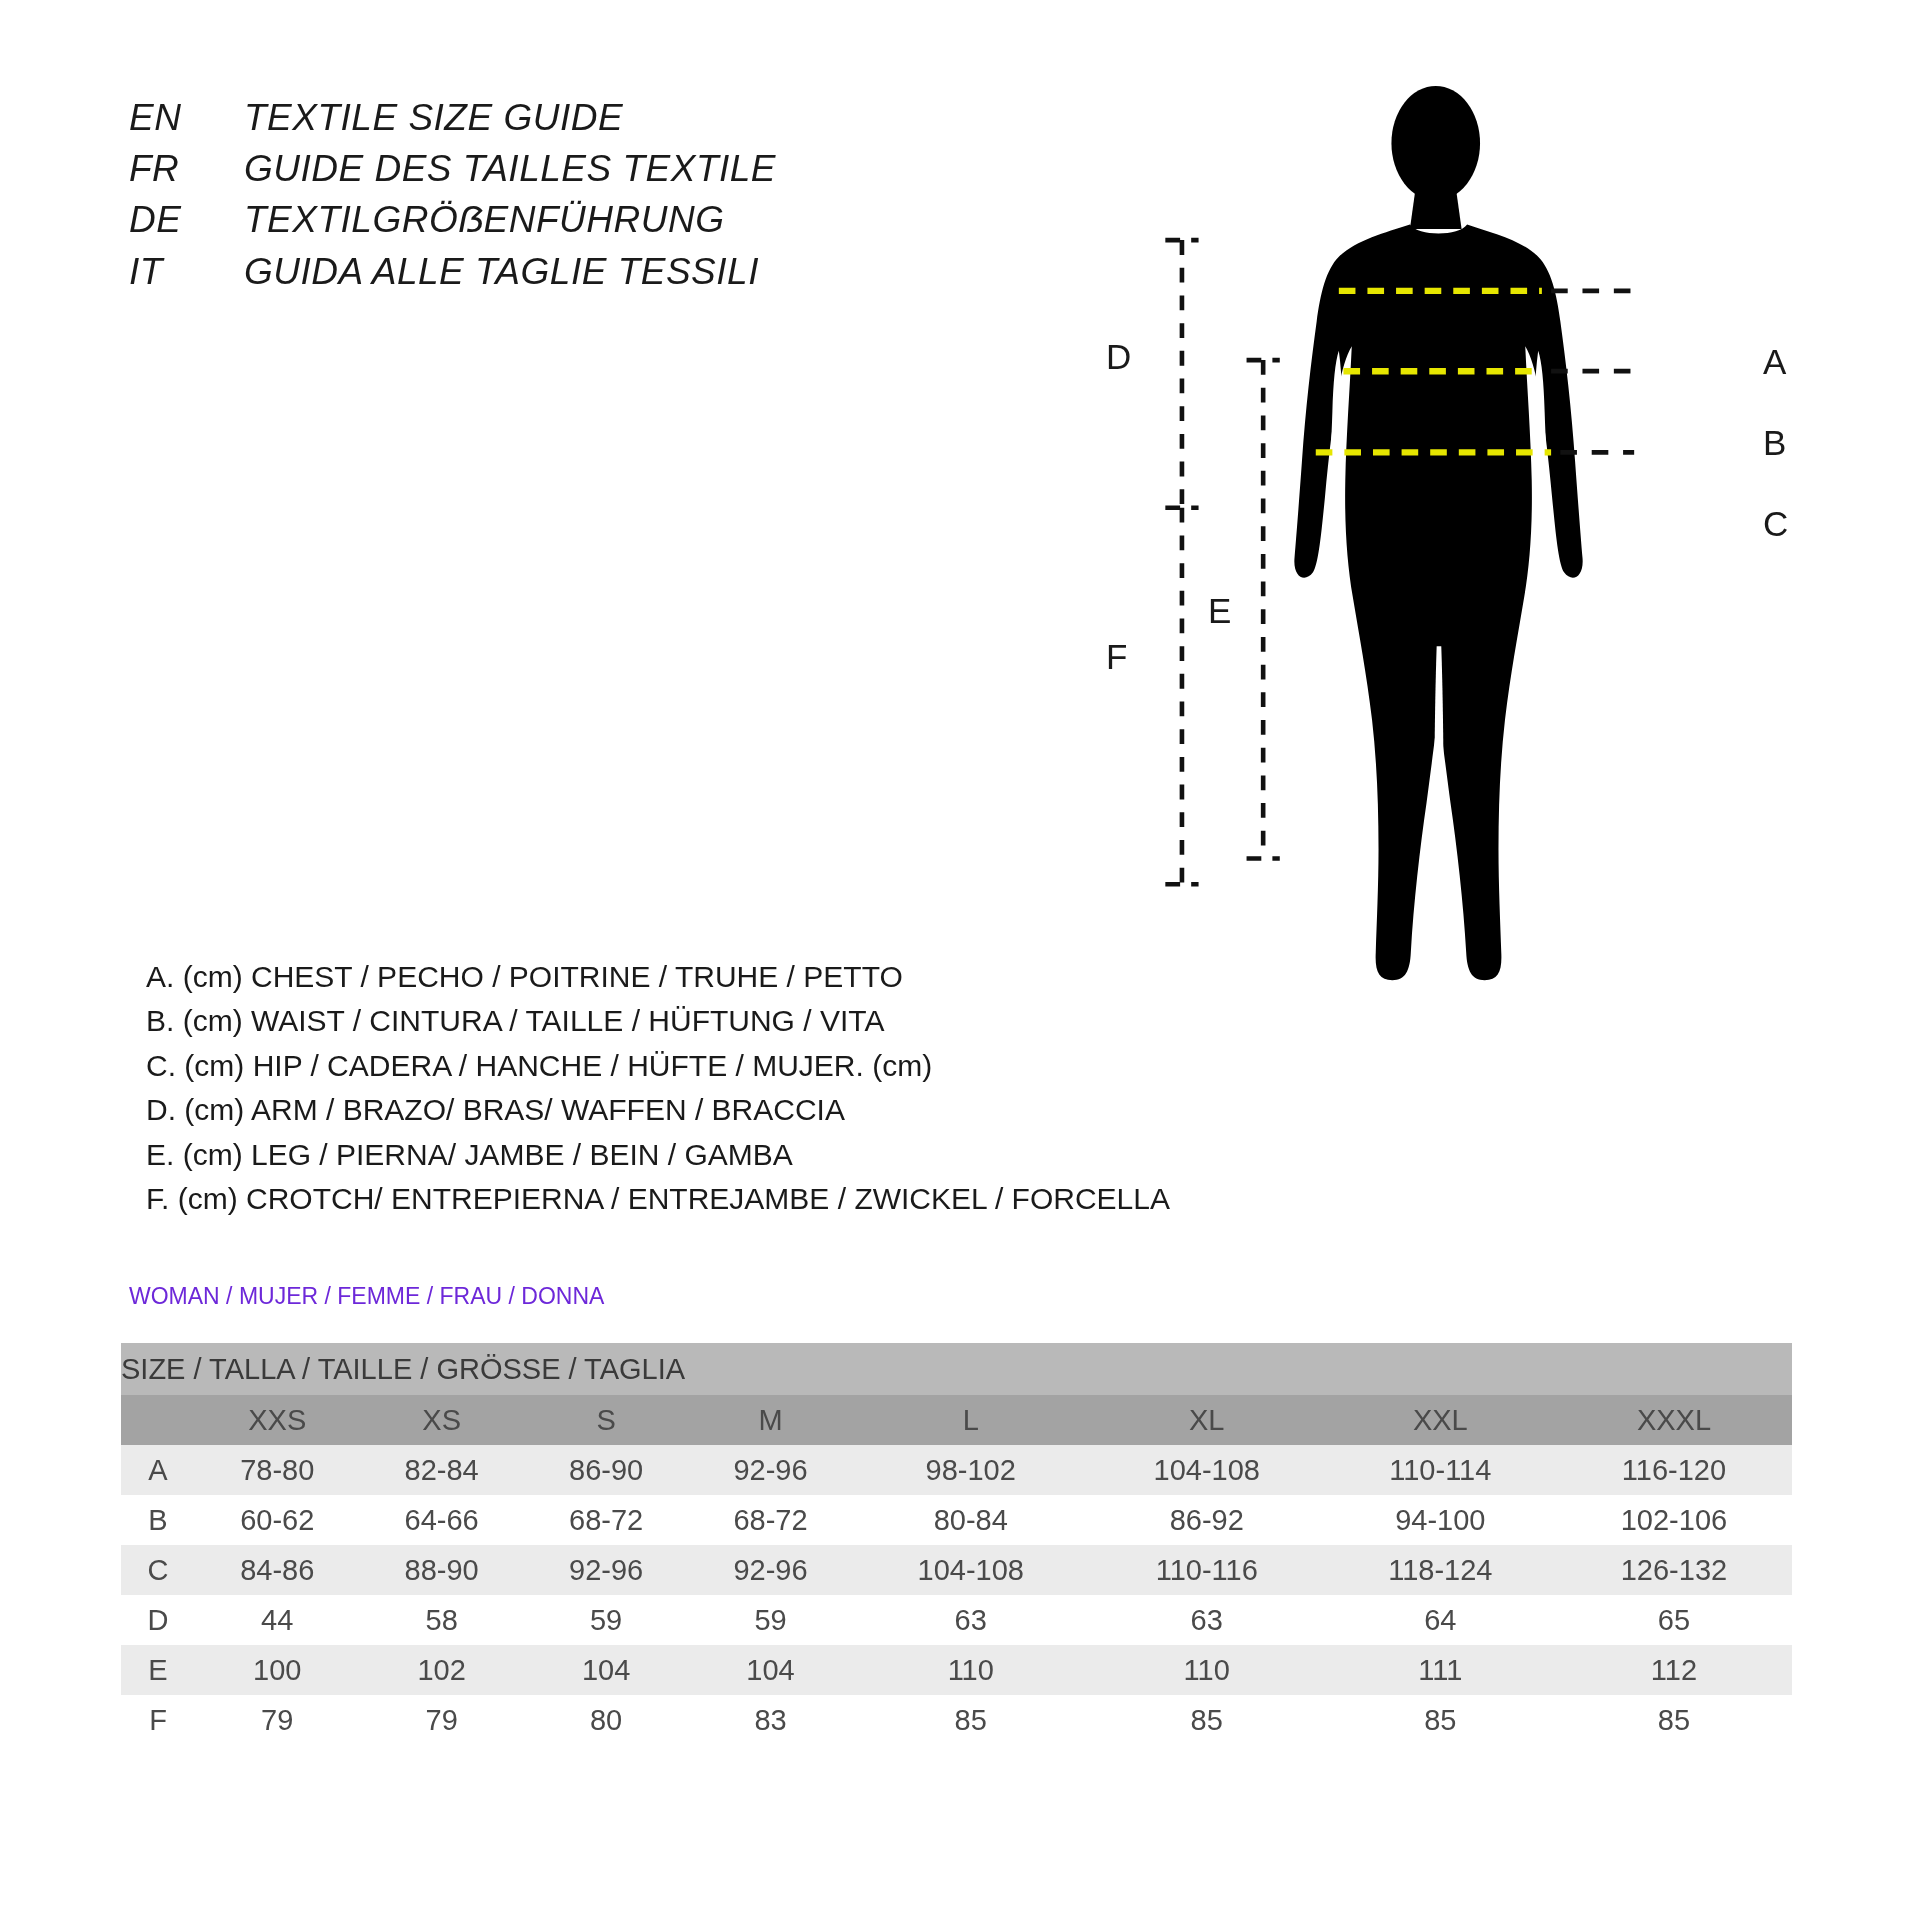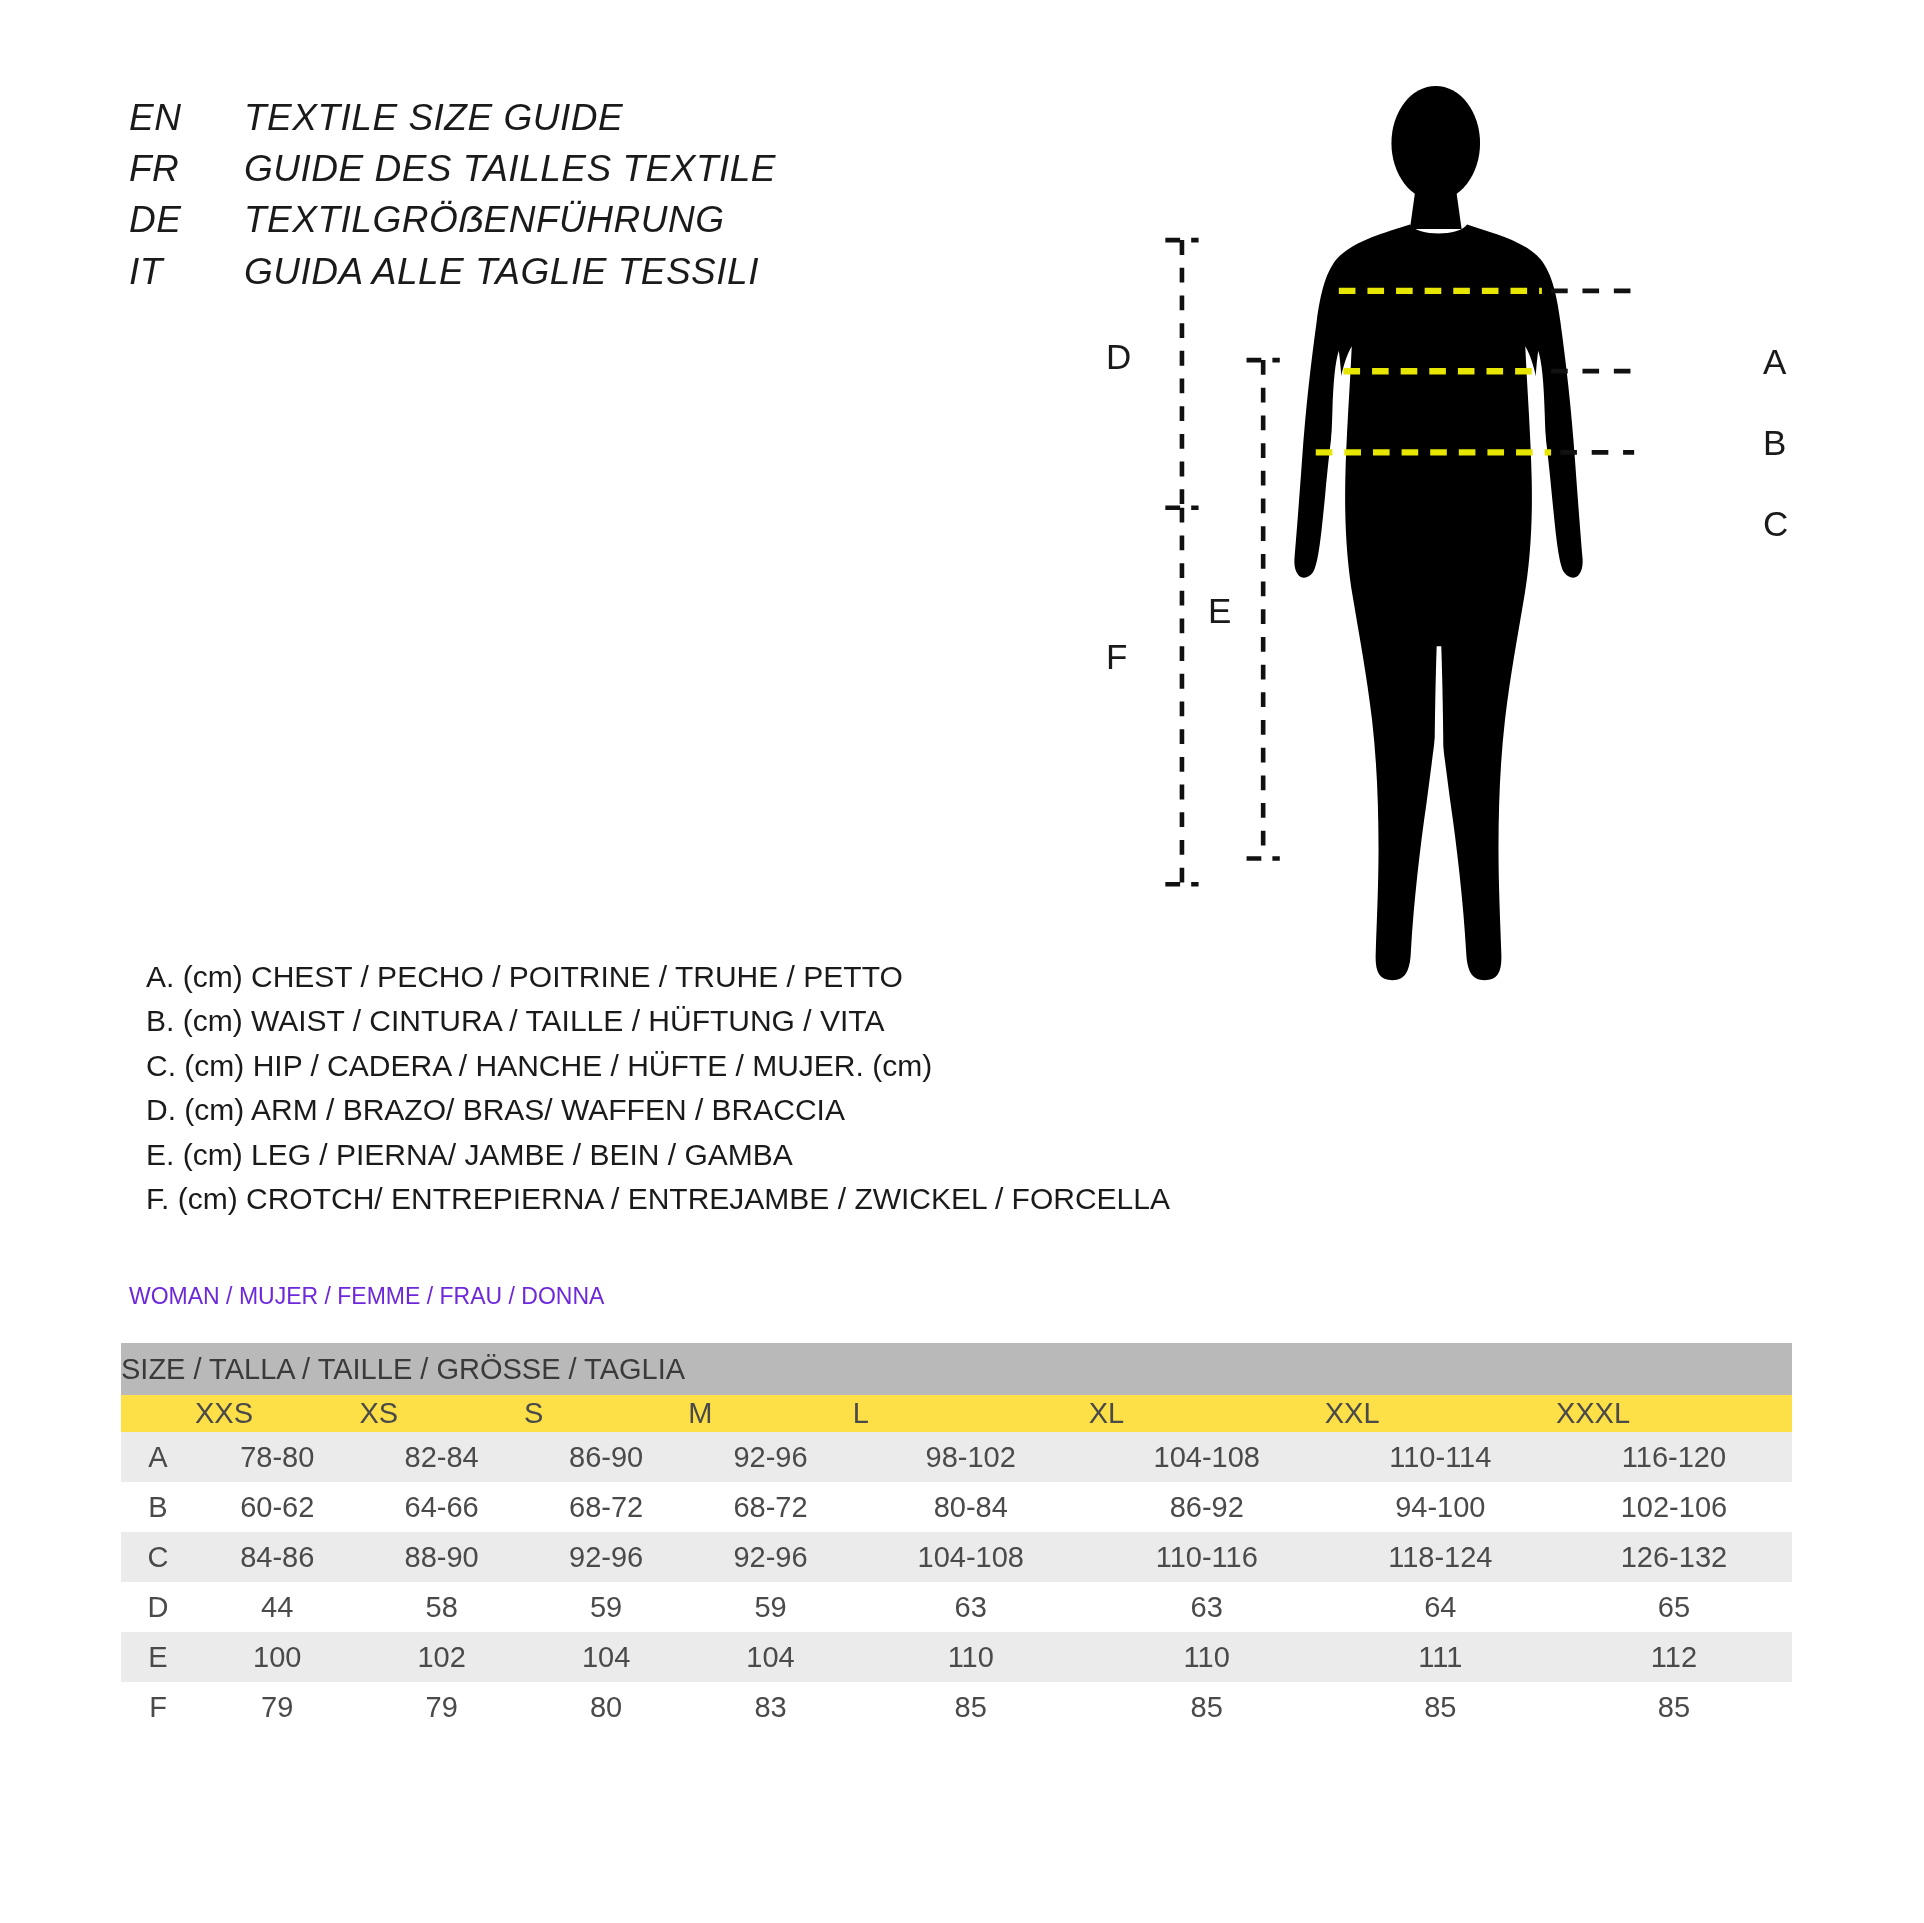--- a/index.html
+++ b/index.html
@@ -83,23 +83,24 @@
   }
   .tbl-head-row td {
     background: #b9b9b9;
     height: 52px;
     padding-left: 18.5px;
     font-size: 29px;
     color: #3a3a3a;
     text-align: left;
   }
   .tbl-cols-row td {
-    height: 37px;
+    height: 50px;
+    text-align: center;
     color: #4a4a4a;
-    background: #fde047;
+    background: #a3a3a3;
   }
   .row-label {
     width: 74px;
     text-align: left;
     padding-left: 18.5px;
     color: #4a4a4a;
   }
   .data-row td {
     height: 50px;
     text-align: center;

